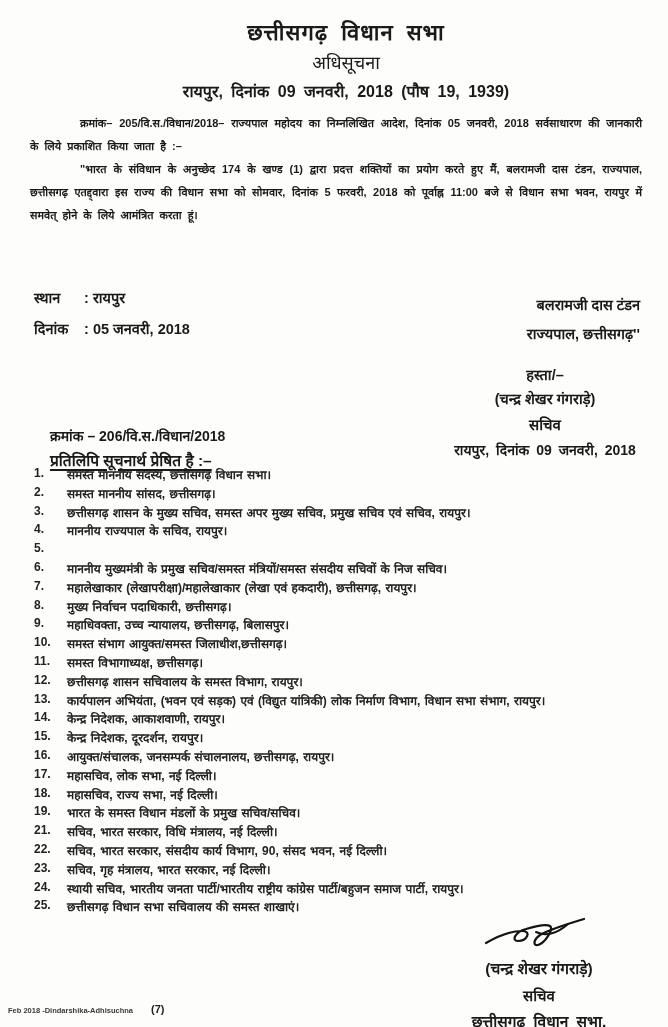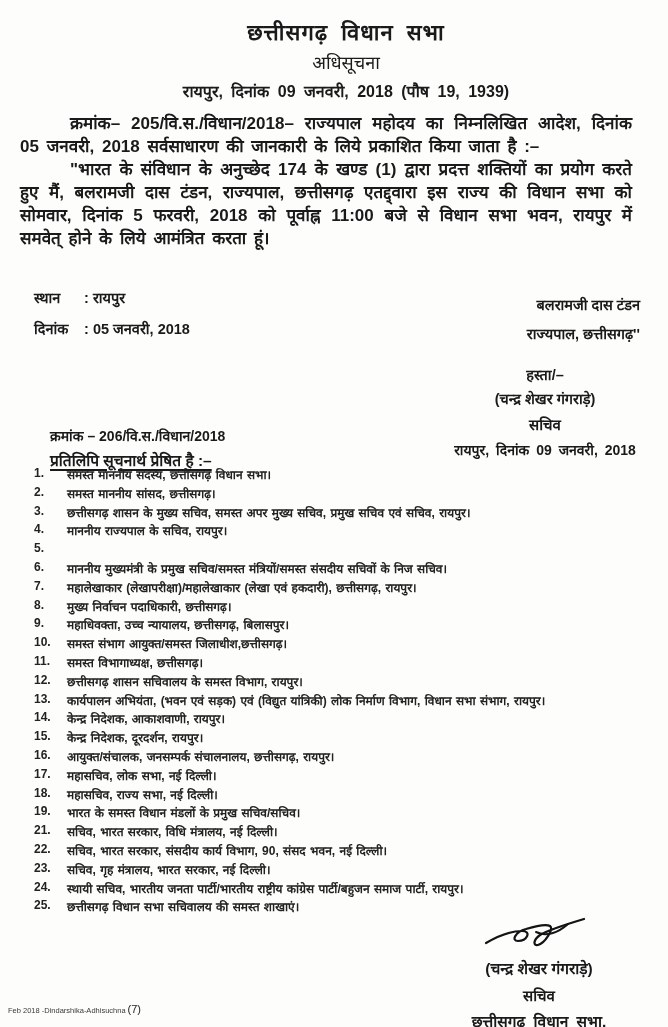--- a/index.html
+++ b/index.html
@@ -13,22 +13,22 @@
     overflow:hidden;
     padding-left:24px;
   }
   
   .header{position:absolute;top:16px;left:0;width:100%;text-align:center;}
   .title{font-size:22px;font-weight:700;letter-spacing:1px;word-spacing:6px;}
   .subtitle{font-size:18px;font-weight:400;margin-top:4px;}
   .dateline{font-size:16px;font-weight:700;margin-top:6px;word-spacing:4px;}
   
   .para{
-    position:absolute;left:20px;width:612px;
-    font-size:17px;font-weight:700;line-height:23px;
+    position:absolute;left:30px;width:612px;
+    font-size:11px;font-weight:700;line-height:23px;
     text-align:justify;text-indent:50px;word-spacing:3px;
   }
   #para1{top:112px;}
   #para2{top:158px;}
   
   .place-block{position:absolute;top:287px;left:34px;font-size:14.5px;font-weight:700;}
   .place-block .row{margin-bottom:11px;}
   .place-block .lbl{display:inline-block;width:50px;}
   
   .governor{position:absolute;top:294px;left:440px;width:200px;text-align:right;
@@ -56,21 +56,21 @@
   .copy-list .num{flex:none;width:33px;}
   .copy-list .txt{word-spacing:1px;}
   
   .sig-block{position:absolute;top:916px;left:420px;width:238px;text-align:center;}
   .sig-scribble{display:block;margin:0 auto;}
   .sig-name{font-size:15.5px;font-weight:700;margin-top:7px;}
   .sig-title{font-size:15px;font-weight:700;margin-top:6px;}
   .sig-org{font-size:15.5px;font-weight:700;margin-top:5px;word-spacing:4px;}
   
   .footer-note{position:absolute;left:8px;top:1004px;font-size:7.5px;color:#3a3a3a;
-    display:flex;align-items:flex-end;gap:2px;}
+    display:flex;align-items:flex-end;gap:18px;font-weight:bold;}
   .footer-note .pg{font-size:11px;line-height:11px;color:#222;}
 </style>
 </head>
 <body>
 
 <div class="page">
 
   <div class="header">
     <div class="title">छत्तीसगढ़ विधान सभा</div>
     <div class="subtitle">अधिसूचना</div>

